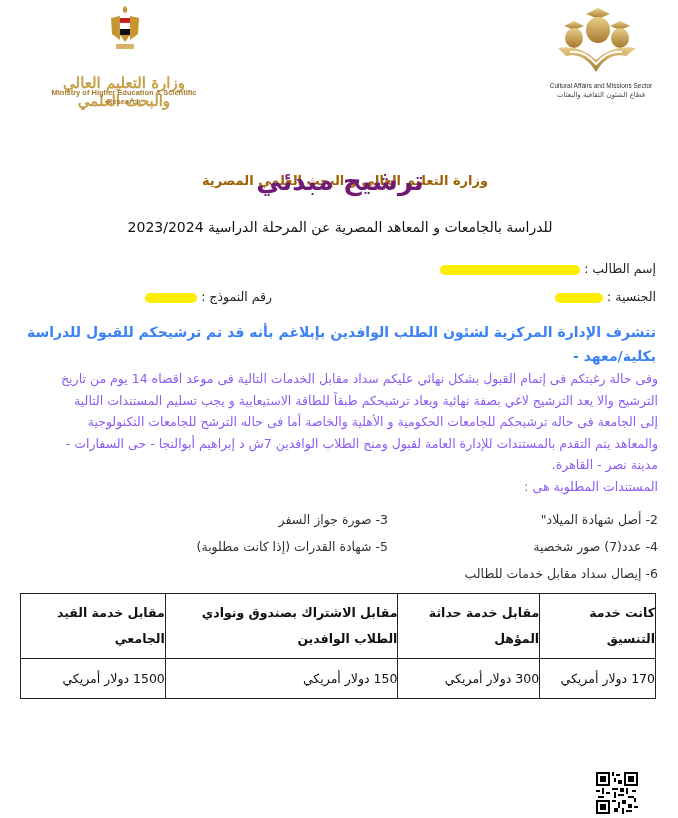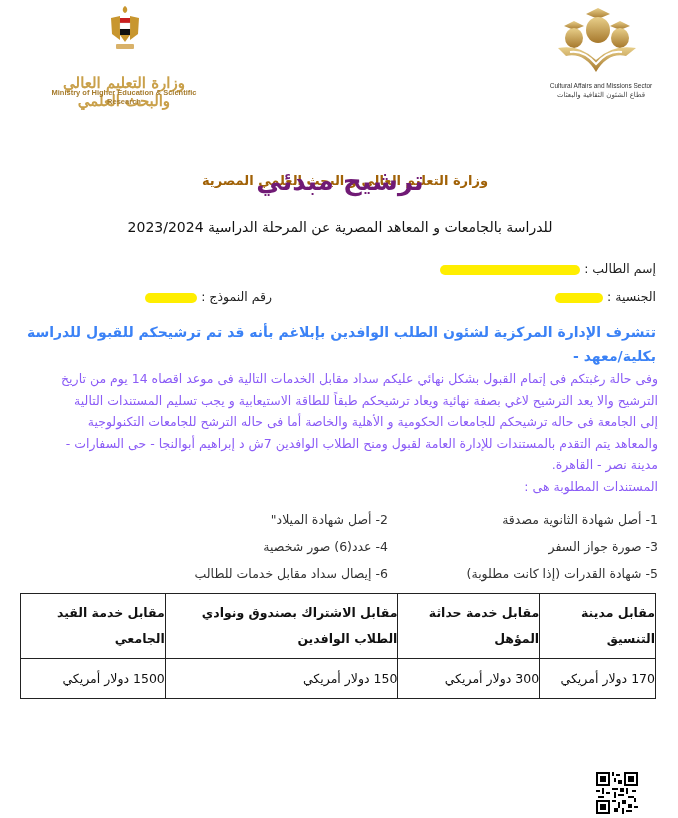--- a/index.html
+++ b/index.html
@@ -116,39 +116,38 @@
   <div>وفى حالة رغبتكم فى إتمام القبول بشكل نهائي عليكم سداد مقابل الخدمات التالية فى موعد اقصاه 14 يوم من تاريخ</div>
   <div>الترشيح والا يعد الترشيح لاغي بصفة نهائية ويعاد ترشيحكم طبقاً للطاقة الاستيعابية و يجب تسليم المستندات التالية</div>
   <div>إلى الجامعة فى حاله ترشيحكم للجامعات الحكومية و الأهلية والخاصة أما فى حاله الترشح للجامعات التكنولوجية</div>
   <div>والمعاهد يتم التقدم بالمستندات للإدارة العامة لقبول ومنح الطلاب الوافدين 7ش د إبراهيم أبوالنجا - حى السفارات -</div>
   <div>مدينة نصر - القاهرة.</div>
   <div>المستندات المطلوبة هى :</div>
 </div>
 
 <div class="abs docs rtl">
   <div class="docs-grid">
-    <div>1- أصل شهادة الثانوية مصدقة</div>
     <div>2- أصل شهادة الميلاد"</div>
     <div>3- صورة جواز السفر</div>
-    <div>4- عدد(6) صور شخصية</div>
+    <div>4- عدد(7) صور شخصية</div>
     <div>5- شهادة القدرات (إذا كانت مطلوبة)</div>
     <div>6- إيصال سداد مقابل خدمات للطالب</div>
   </div>
 </div>
 
 <table class="abs fees">
   <colgroup>
     <col style="width:116px">
     <col style="width:142px">
     <col style="width:233px">
     <col style="width:145px">
   </colgroup>
   <tbody>
       <tr>
-    <th>مقابل مدينة التنسيق</th>
+    <th>كانت خدمة التنسيق</th>
     <th>مقابل خدمة حداثة المؤهل</th>
     <th>مقابل الاشتراك بصندوق ونوادي الطلاب الوافدين</th>
     <th>مقابل خدمة القيد الجامعي</th>
   </tr>
   <tr>
     <td>170 دولار أمريكي</td>
     <td>300 دولار أمريكي</td>
     <td>150 دولار أمريكي</td>
     <td>1500 دولار أمريكي</td>
   </tr>

